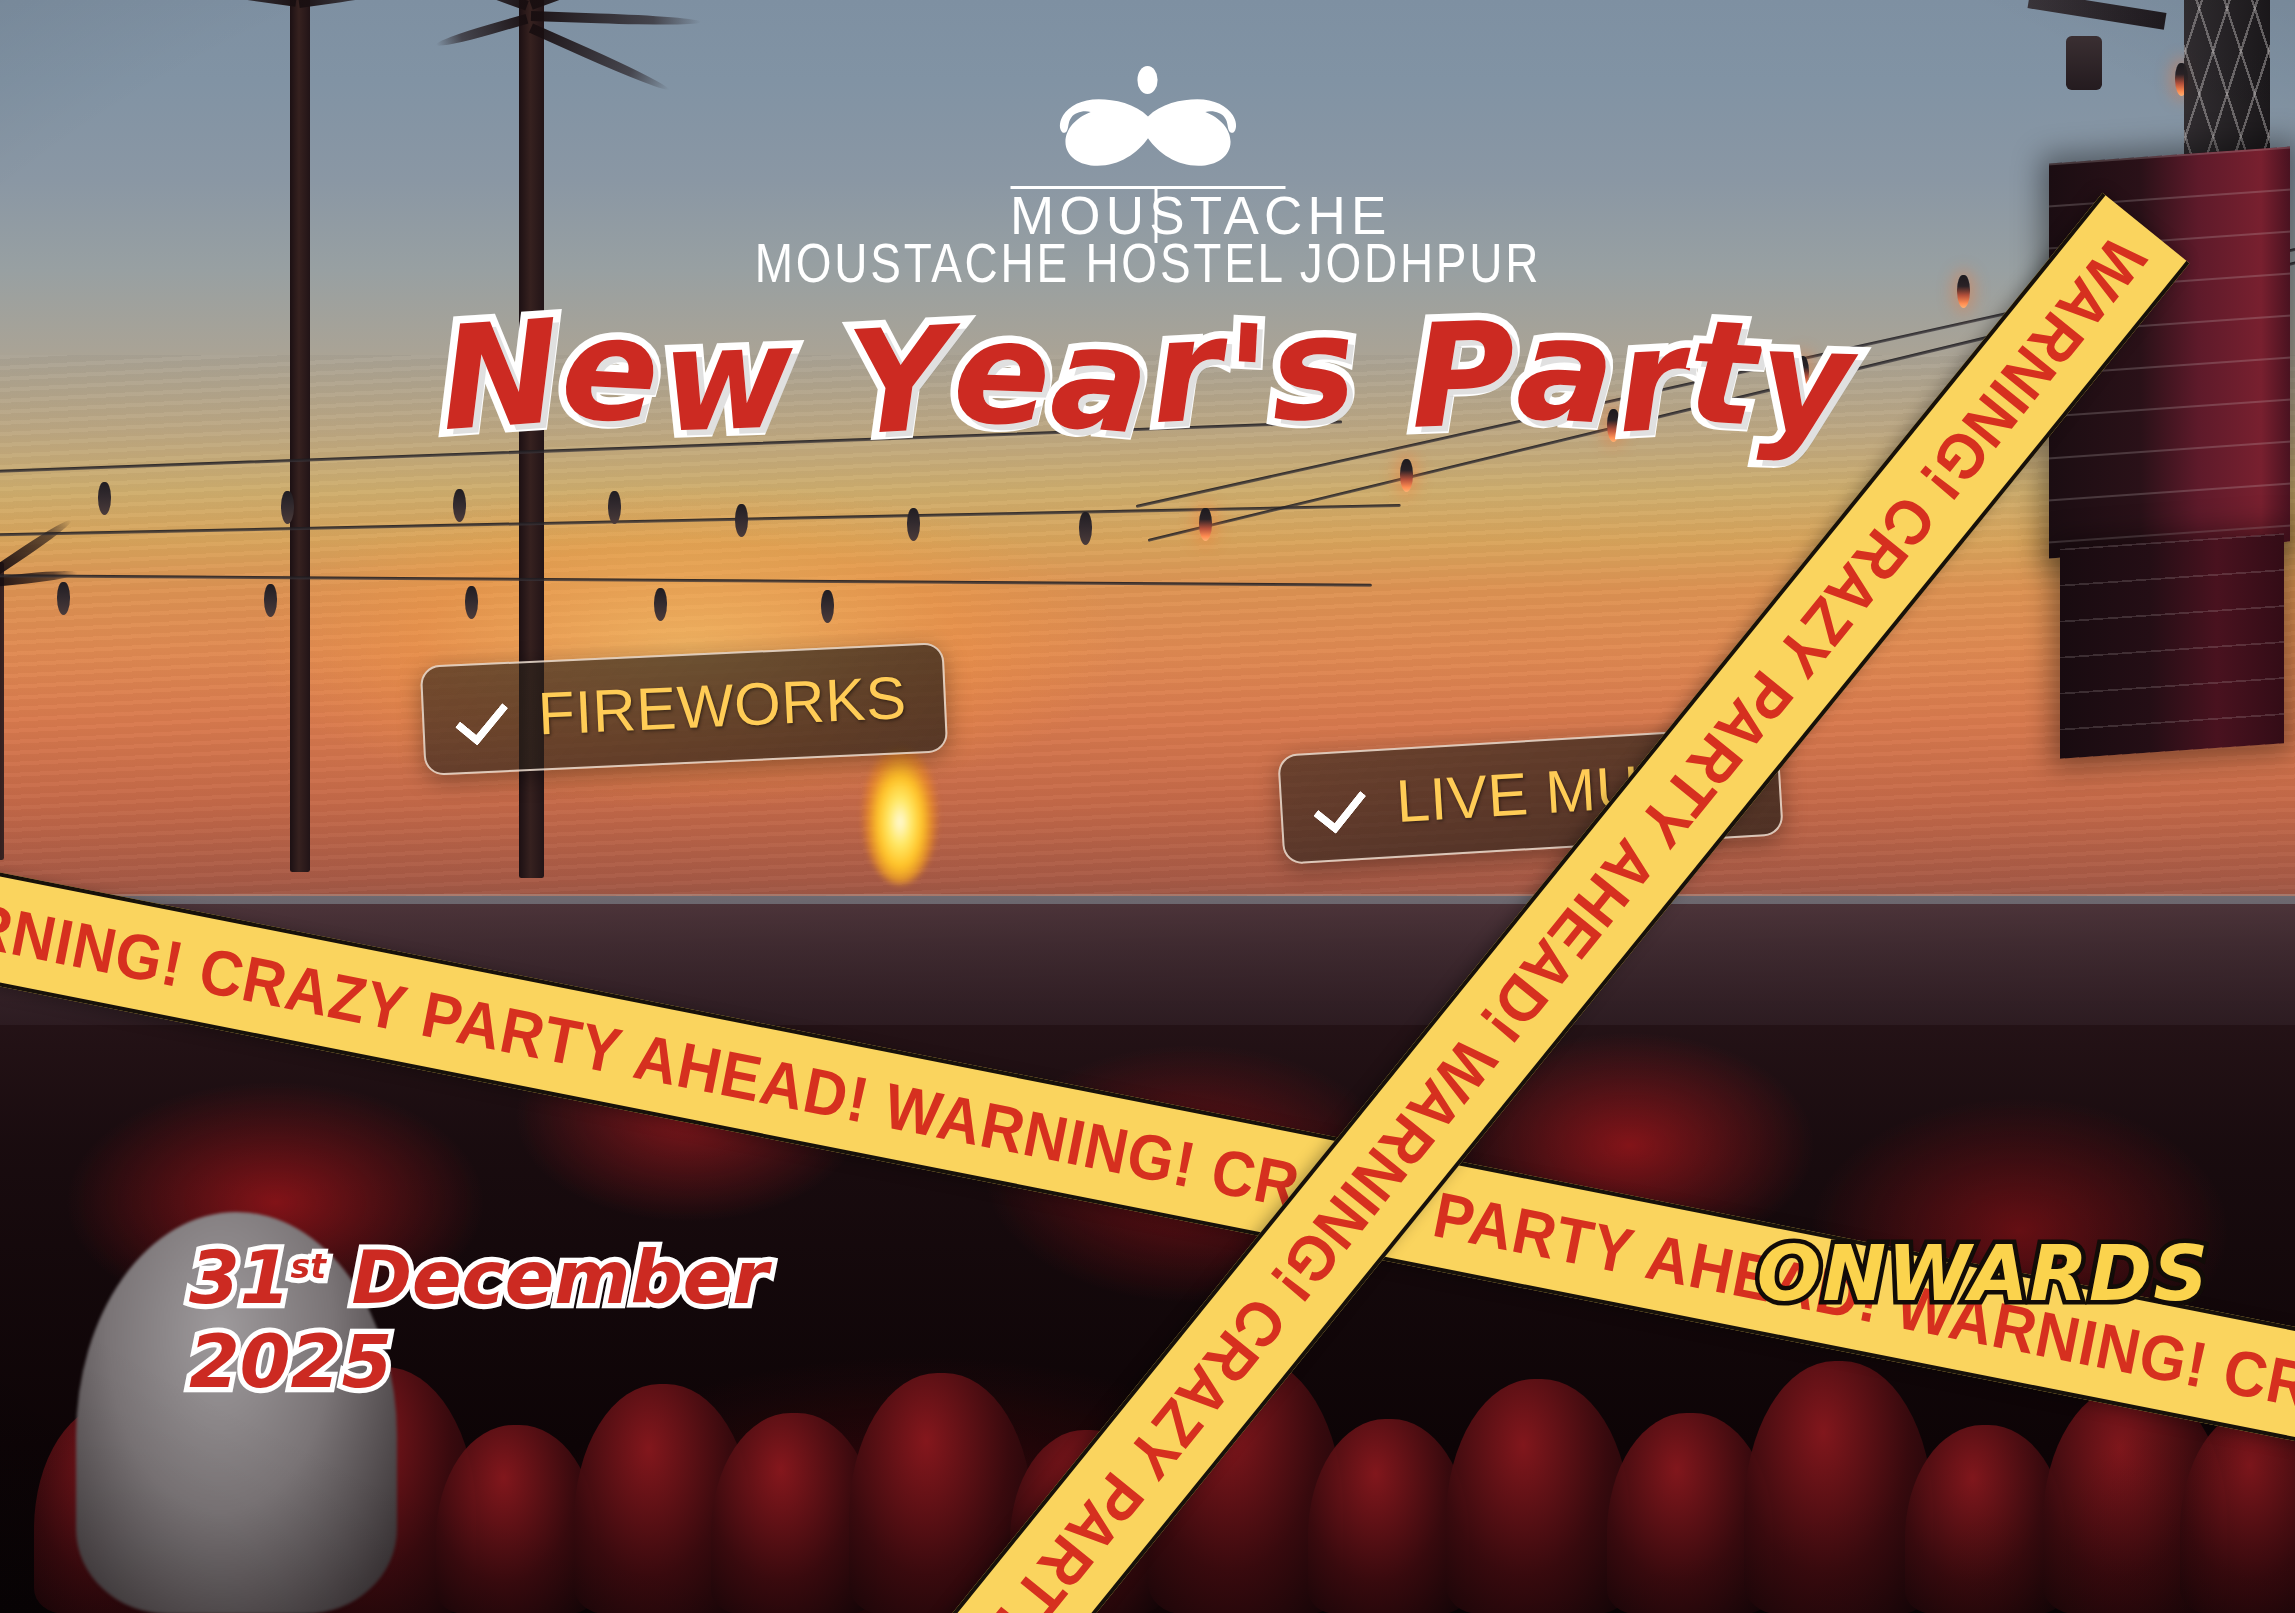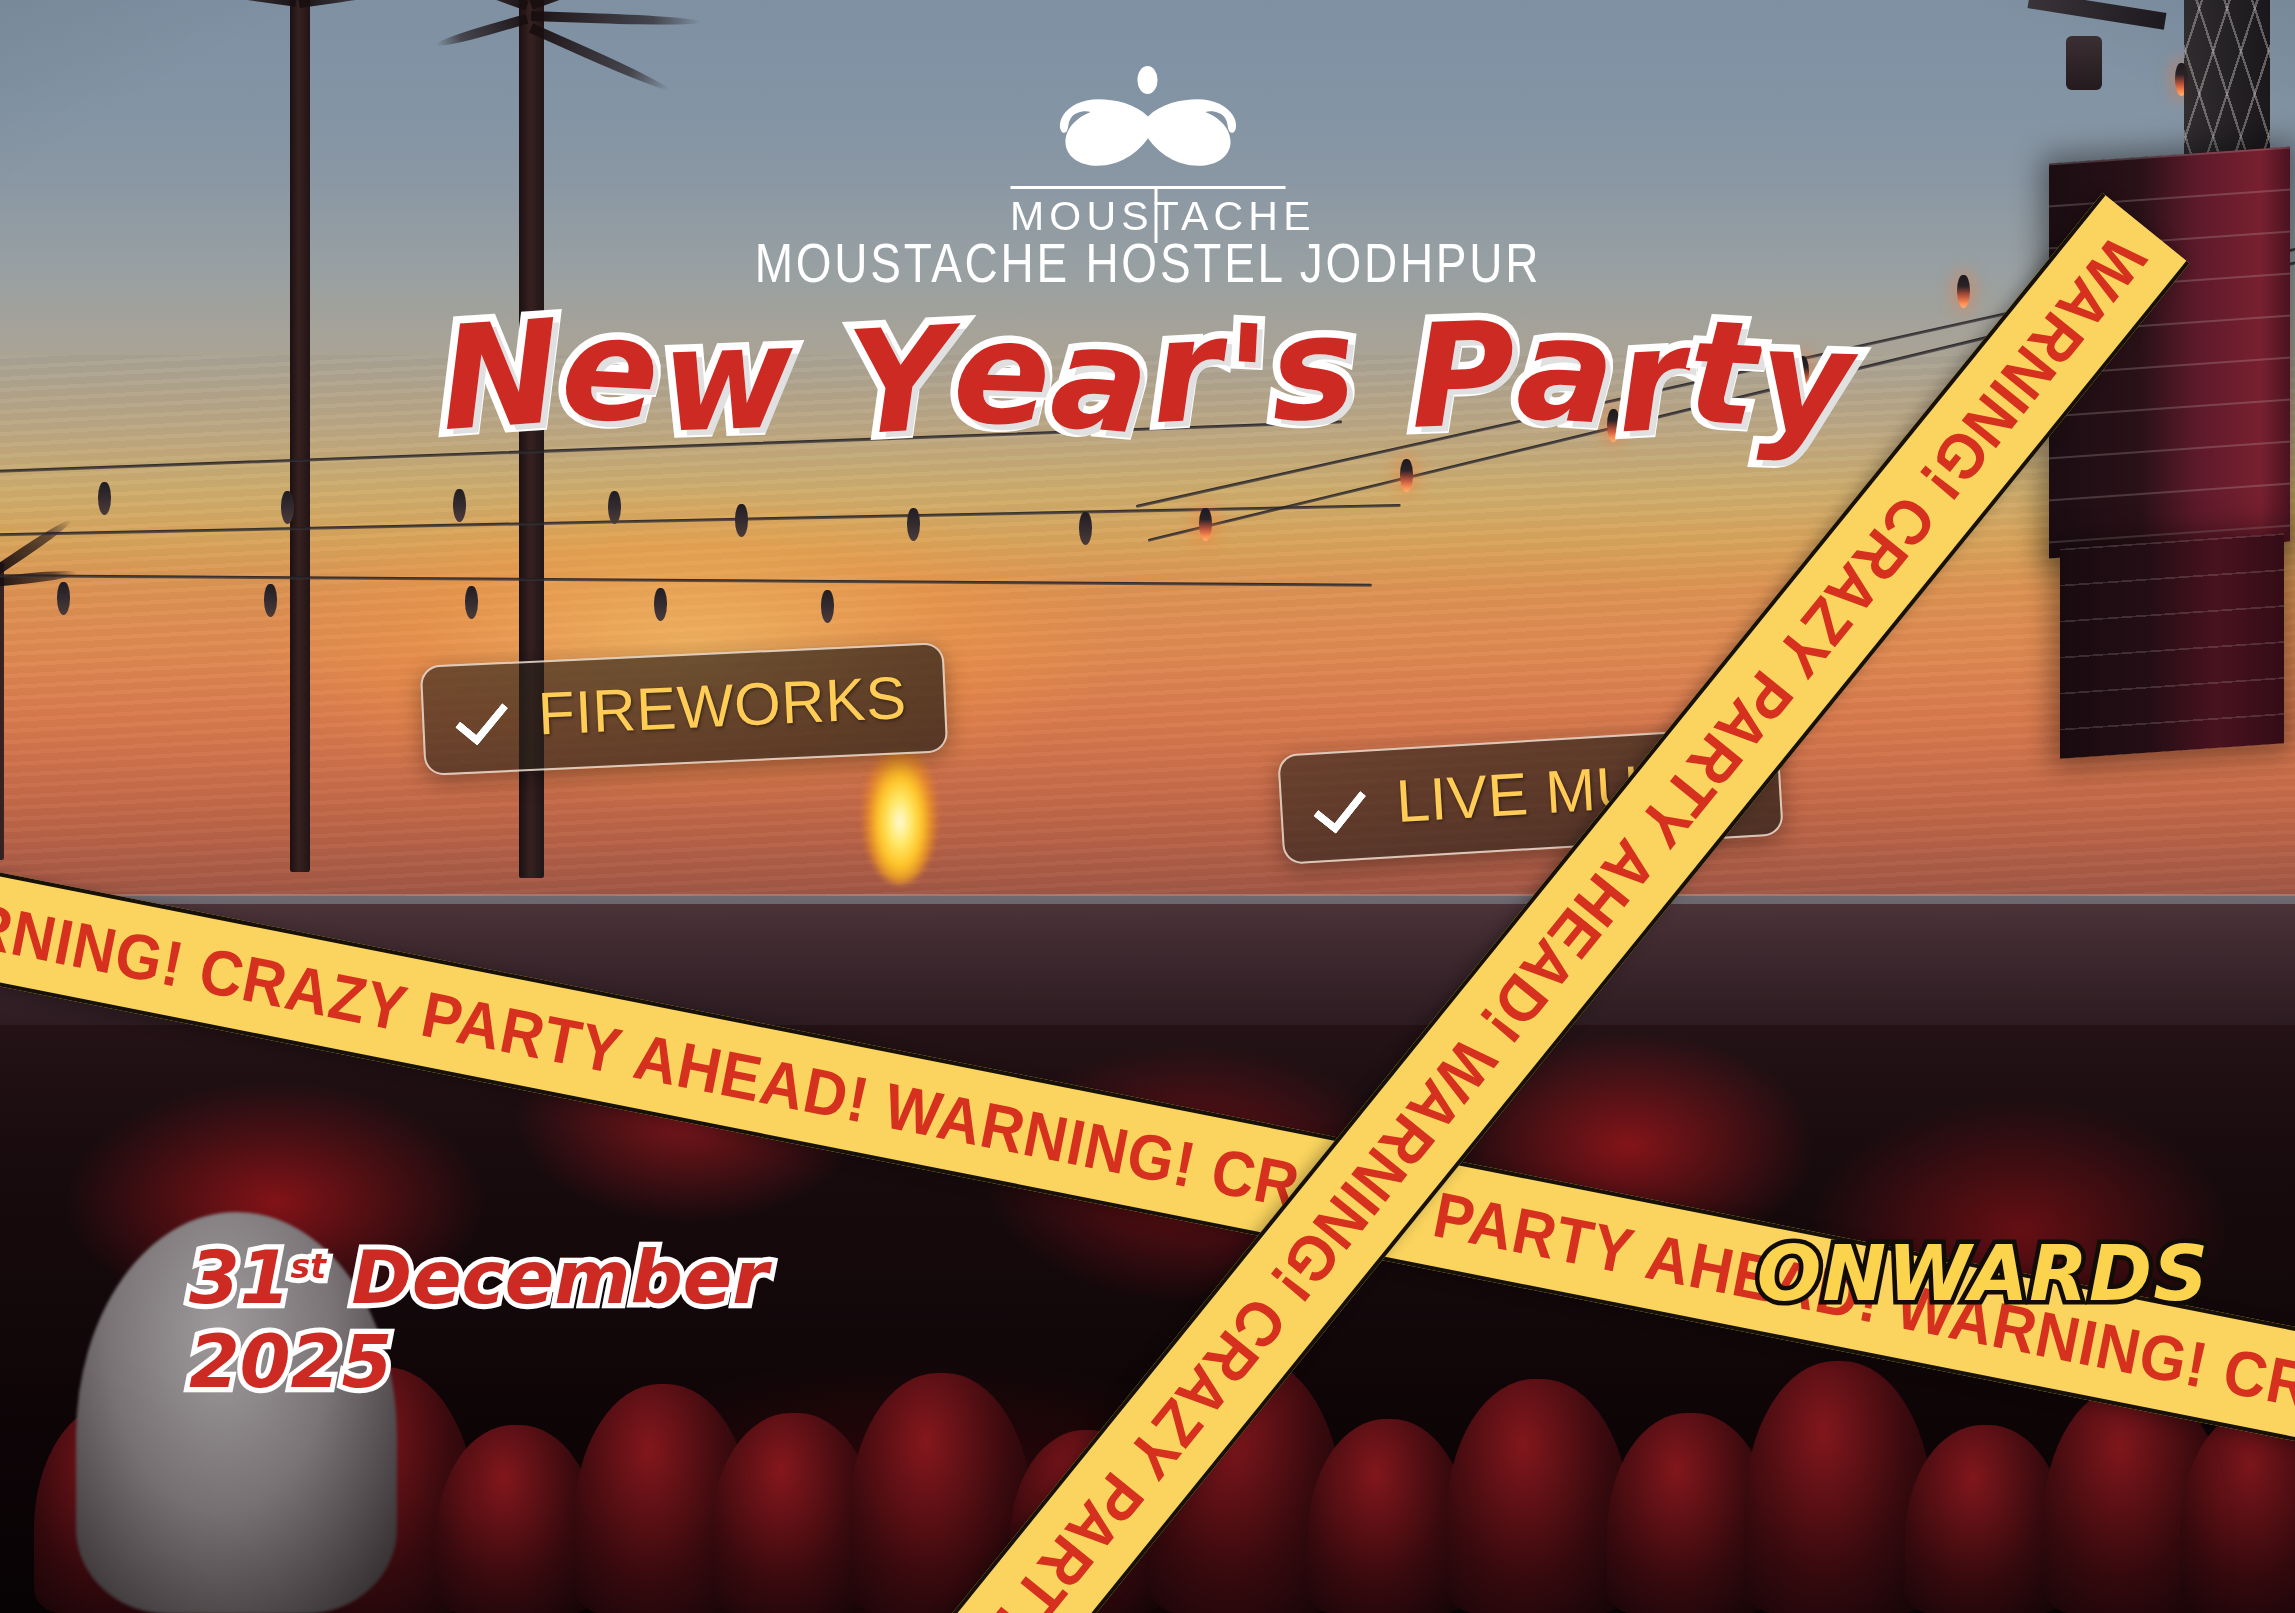--- a/index.html
+++ b/index.html
@@ -172,21 +172,21 @@
     width:20.7px; height:27.5px; border-radius:50%;
     background:#fff; margin:0 auto 3.4px auto;
   }
   .logo-stache { display:block; margin:0 auto; }
   .logo-wordmark { position:relative; width:275px; margin:3.4px auto 0 auto; height:57px; }
   .logo-rule {
     position:absolute; left:0; top:0; width:100%; height:2.9px; background:#fff;
   }
   .logo-text {
     position:absolute; left:0; top:3.4px; width:100%;
-    font-size:41px; letter-spacing:5.2px; color:#fff; font-weight:400;
+    font-size:53px; letter-spacing:5.2px; color:#fff; font-weight:400;
     line-height:52px;
   }
   .logo-tstem {
     position:absolute; left:52.5%; top:0; width:2.9px; height:57px; background:#fff;
   }
 
   
   .subtitle {
     position:absolute; left:50%; top:230px; transform:translateX(-50%);
     z-index:20;

